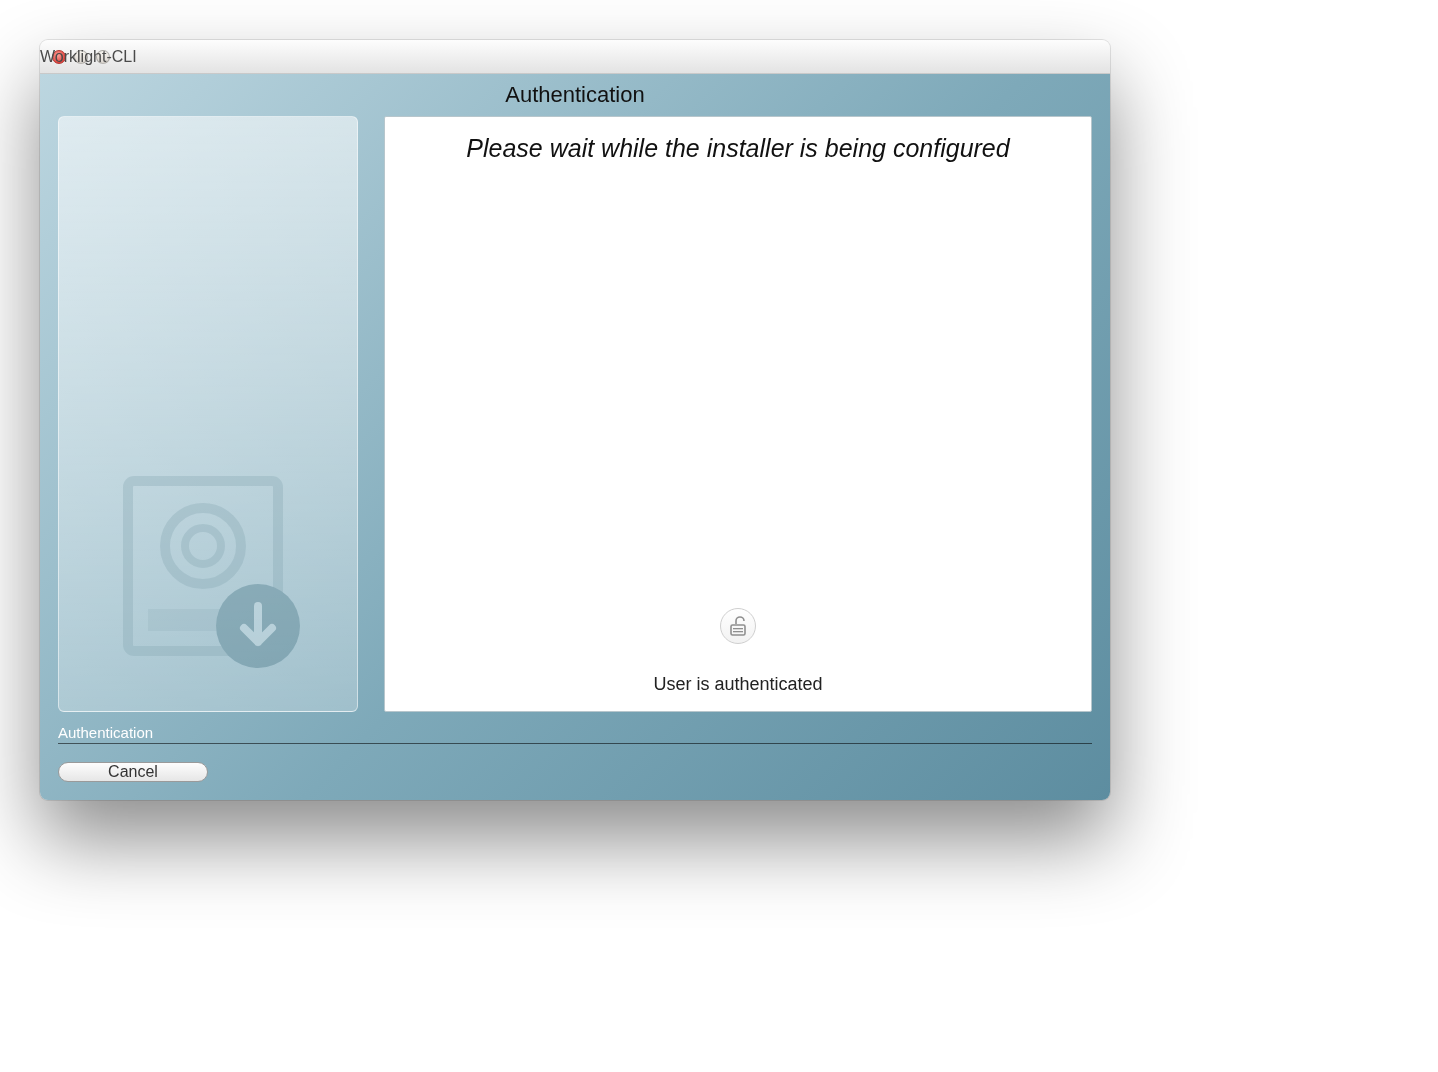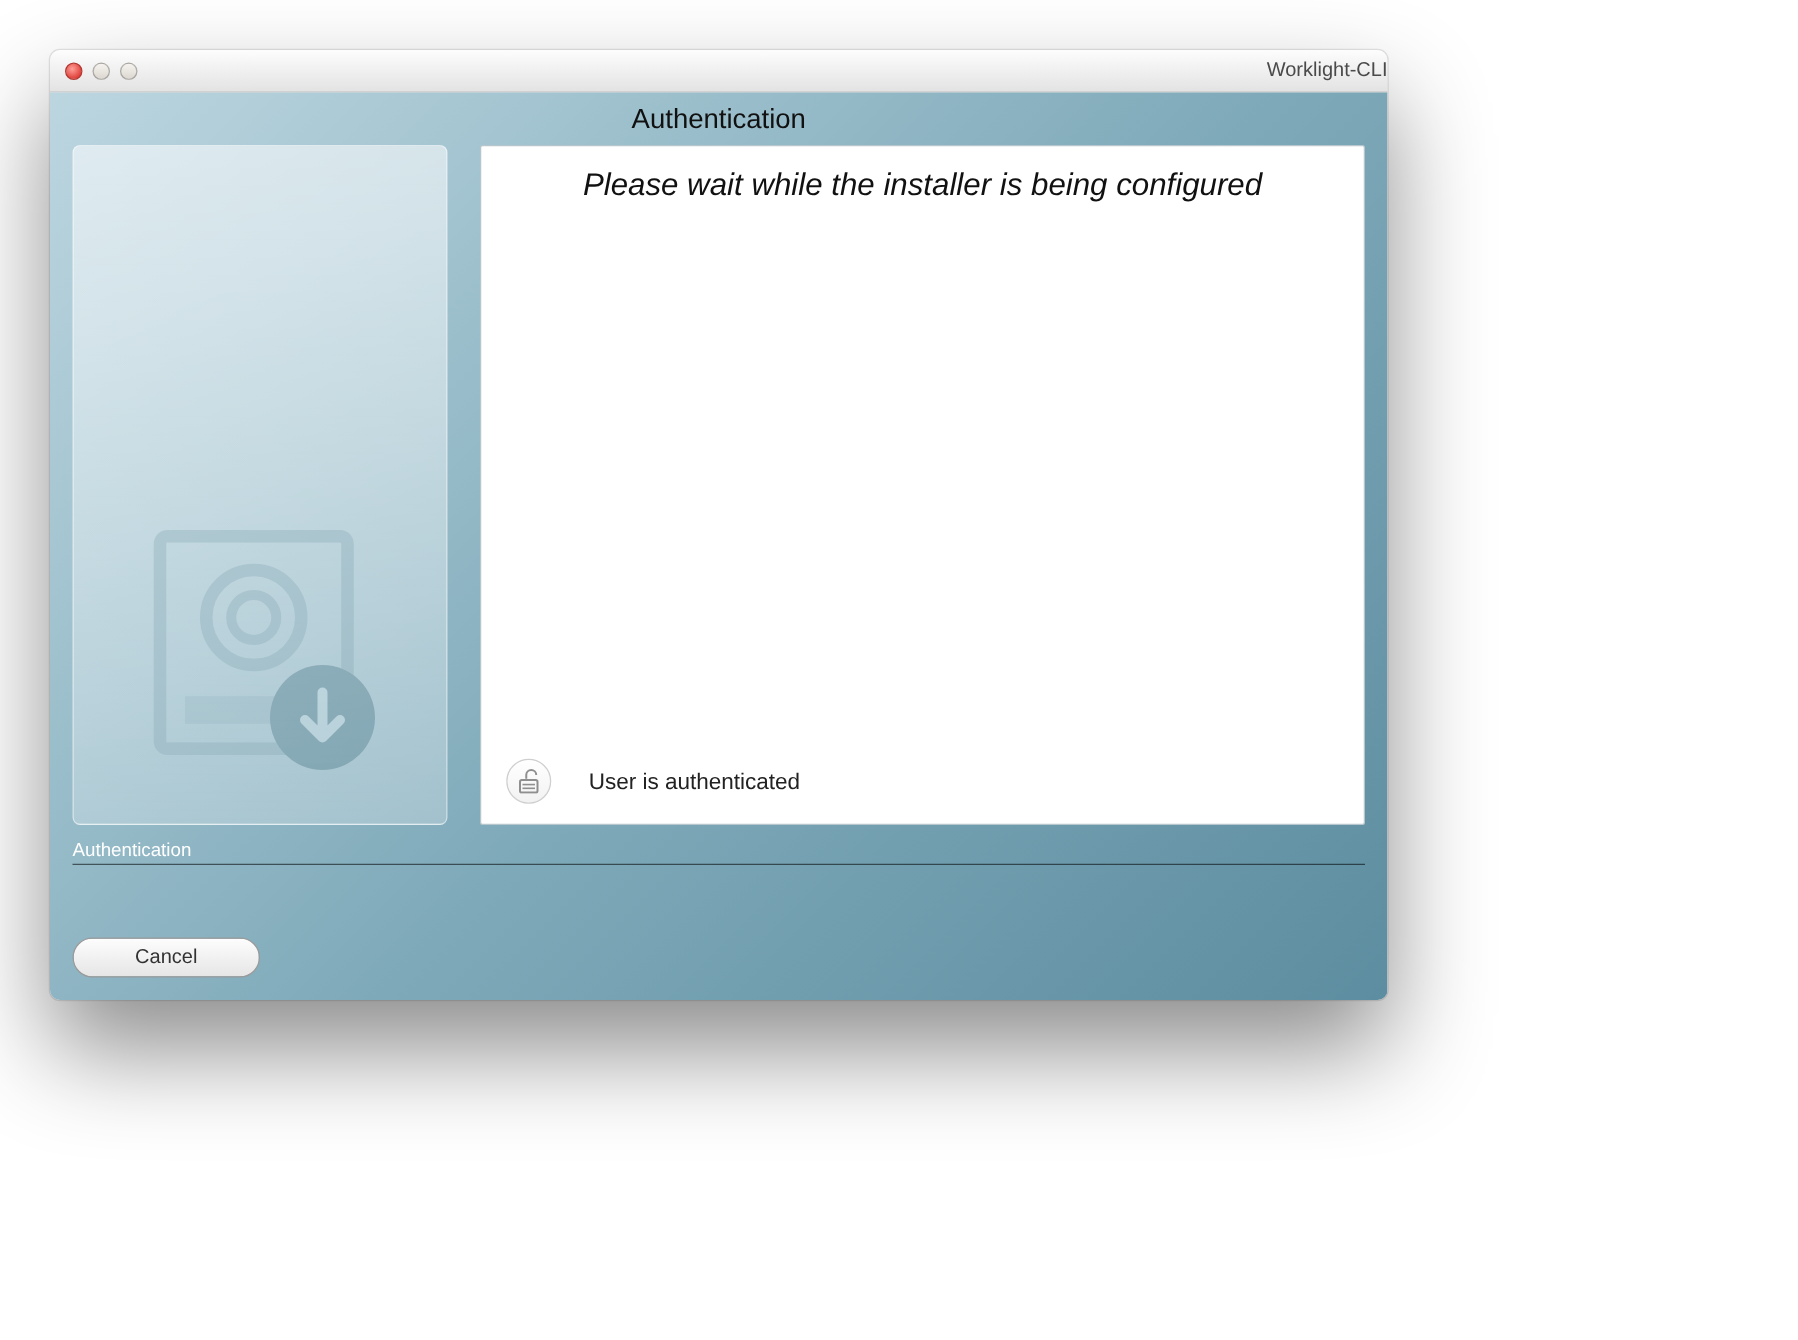--- a/index.html
+++ b/index.html
@@ -44,21 +44,21 @@
     height: 14px;
     border-radius: 50%;
     border: 1px solid rgba(0,0,0,0.25);
   }
   .tl.close { background: radial-gradient(circle at 40% 35%, #ff9f97, #e0443e 70%); border-color:#b23832;}
   .tl.min   { background: linear-gradient(#f6f3ee,#dcd7d1); }
   .tl.zoom  { background: linear-gradient(#f6f3ee,#dcd7d1); }
   .titlebar-title {
     position: absolute;
     left: 0; right: 0;
-    text-align: right;
+    text-align: left;
     color: #4a4a4a;
     font-size: 16px;
   }
   .content {
     flex: 1;
     background: linear-gradient(135deg, #bcd6e0 0%, #7ea9b9 55%, #5d8da0 100%);
     position: relative;
     display: flex;
     flex-direction: column;
   }
@@ -105,20 +105,21 @@
     line-height: 1.25;
     padding: 4px 10px 0 10px;
     font-style: italic;
   }
   .main-spacer { flex: 1; }
   .status-row {
     display: flex;
     align-items: center;
     gap: 30px;
     padding: 6px 2px 4px 2px;
+    flex-direction: column;
   }
   .lock-circle {
     width: 36px;
     height: 36px;
     border-radius: 50%;
     border: 1px solid #cfcfcf;
     background: linear-gradient(#ffffff,#f2f2f2);
     display: flex;
     align-items: center;
     justify-content: center;
@@ -136,28 +137,27 @@
     font-weight: 500;
     padding-bottom: 2px;
   }
   .ia-rule {
     border: none;
     border-top: 1px solid rgba(0,0,0,0.55);
     margin: 0 0 18px 0;
   }
   .btn {
     width: 150px;
-    height: 32px;
+    height: 20px;
     border-radius: 16px;
     border: 1px solid #9a9a9a;
     background: linear-gradient(#fdfdfd,#e6e6e6);
     font-size: 16px;
     color: #333;
     cursor: pointer;
-    margin-top: 40px;
   }
 </style>
 </head>
 <body>
 
 <div class="shadow-wrap">
   <div class="window">
 
     <div class="titlebar">
       <div class="traffic-lights">

